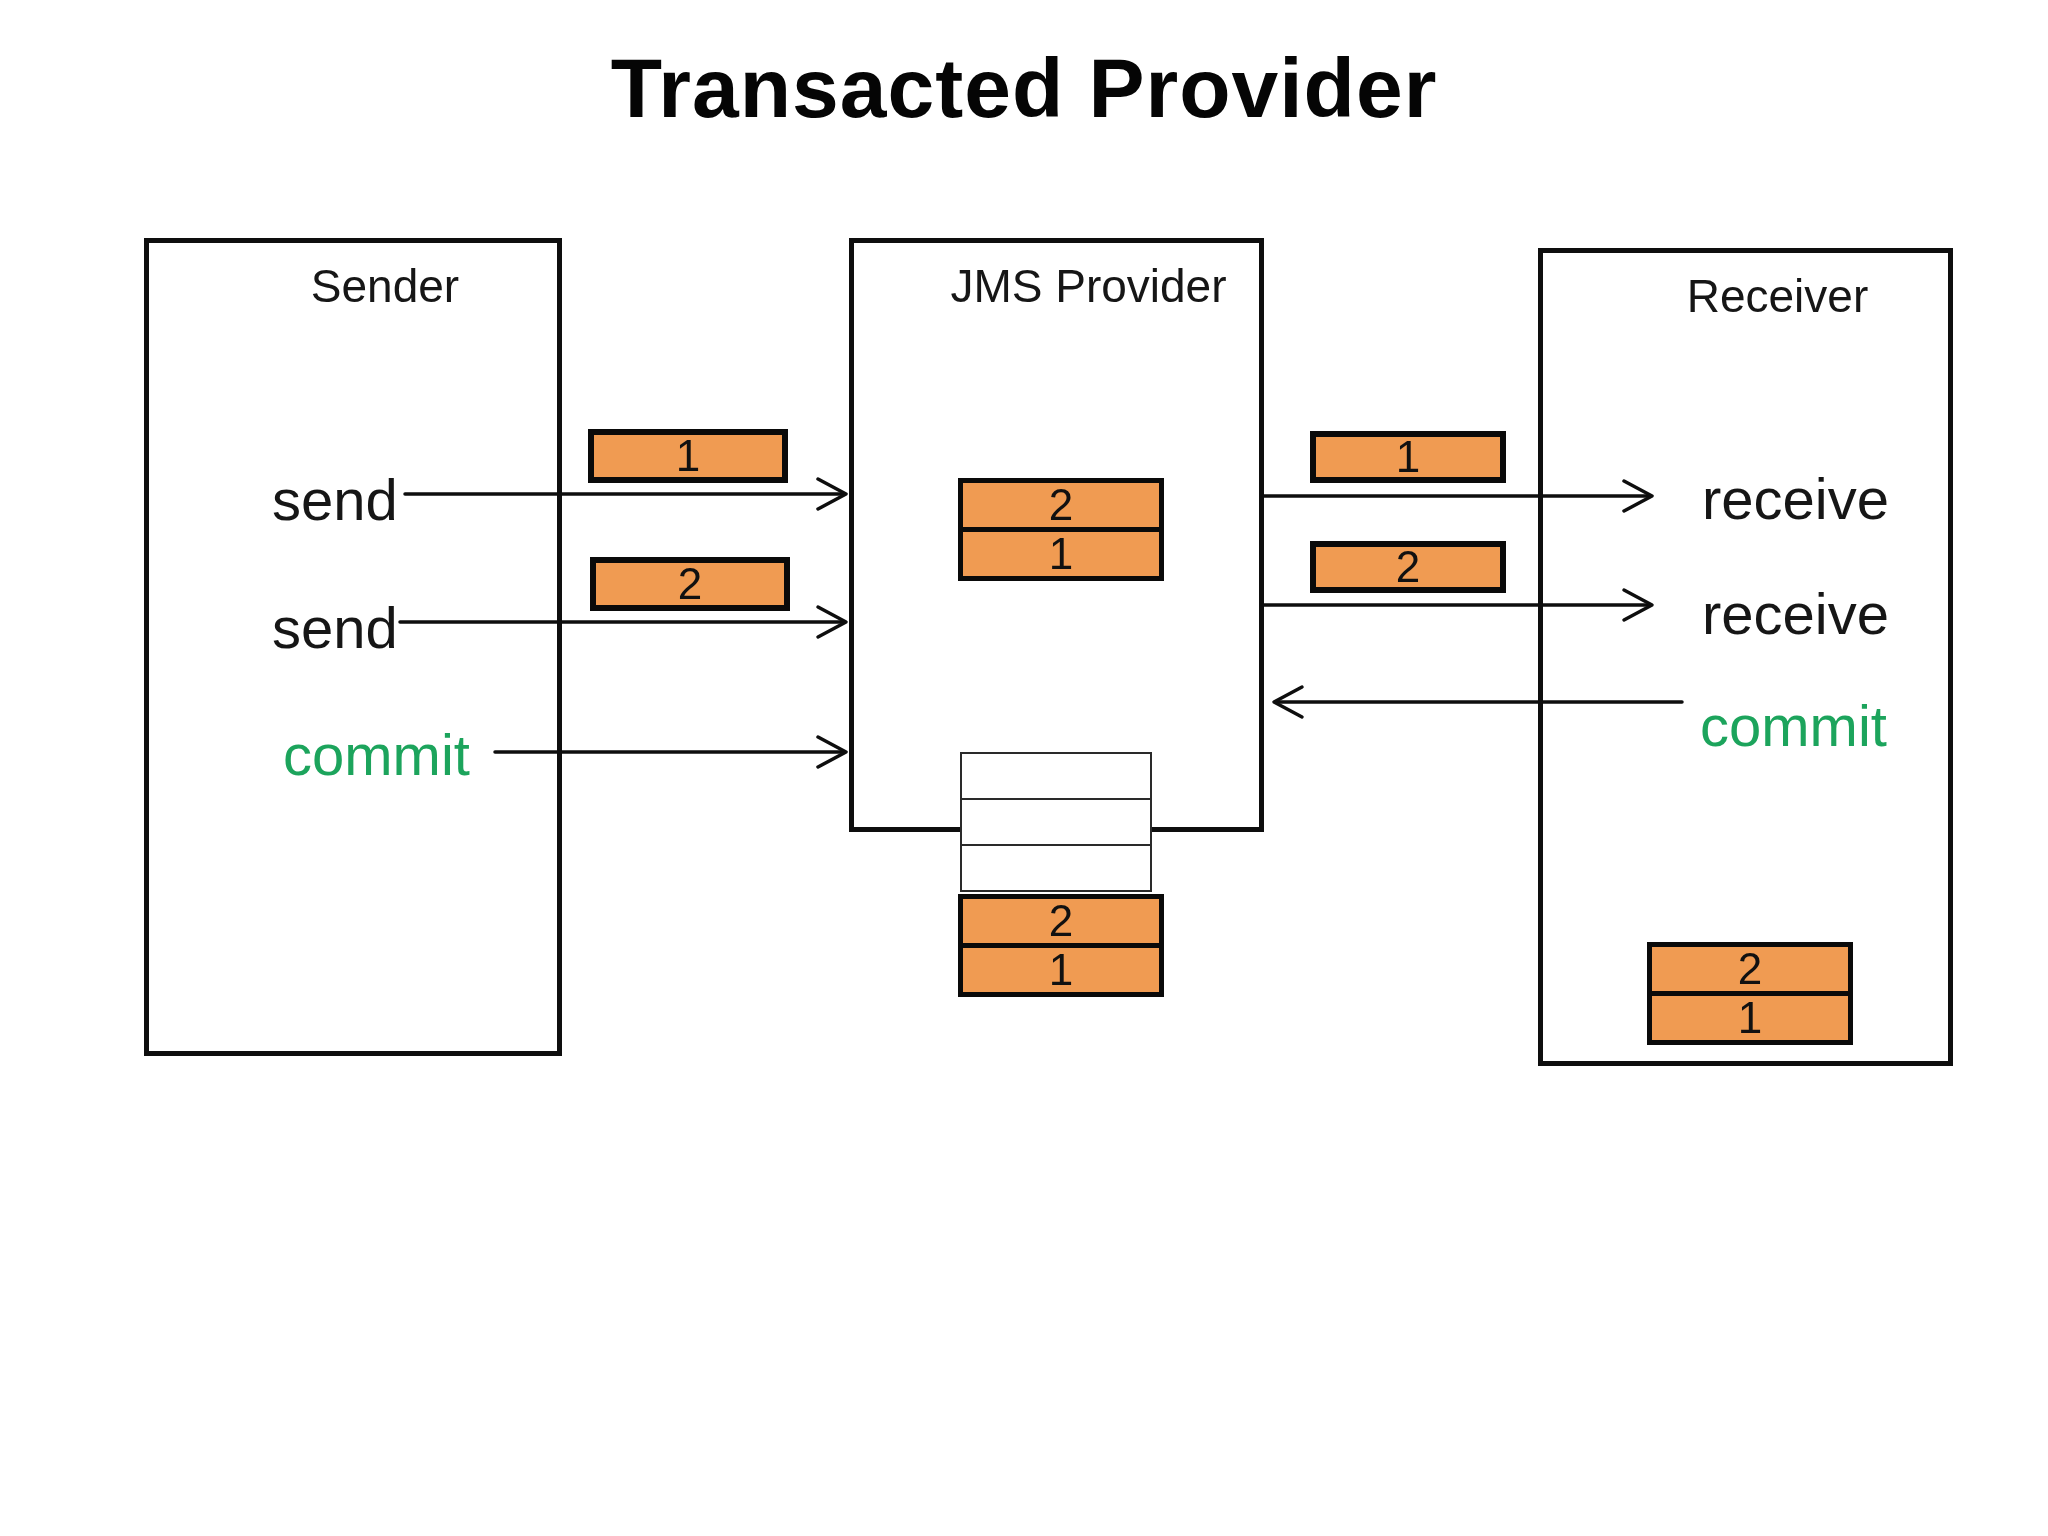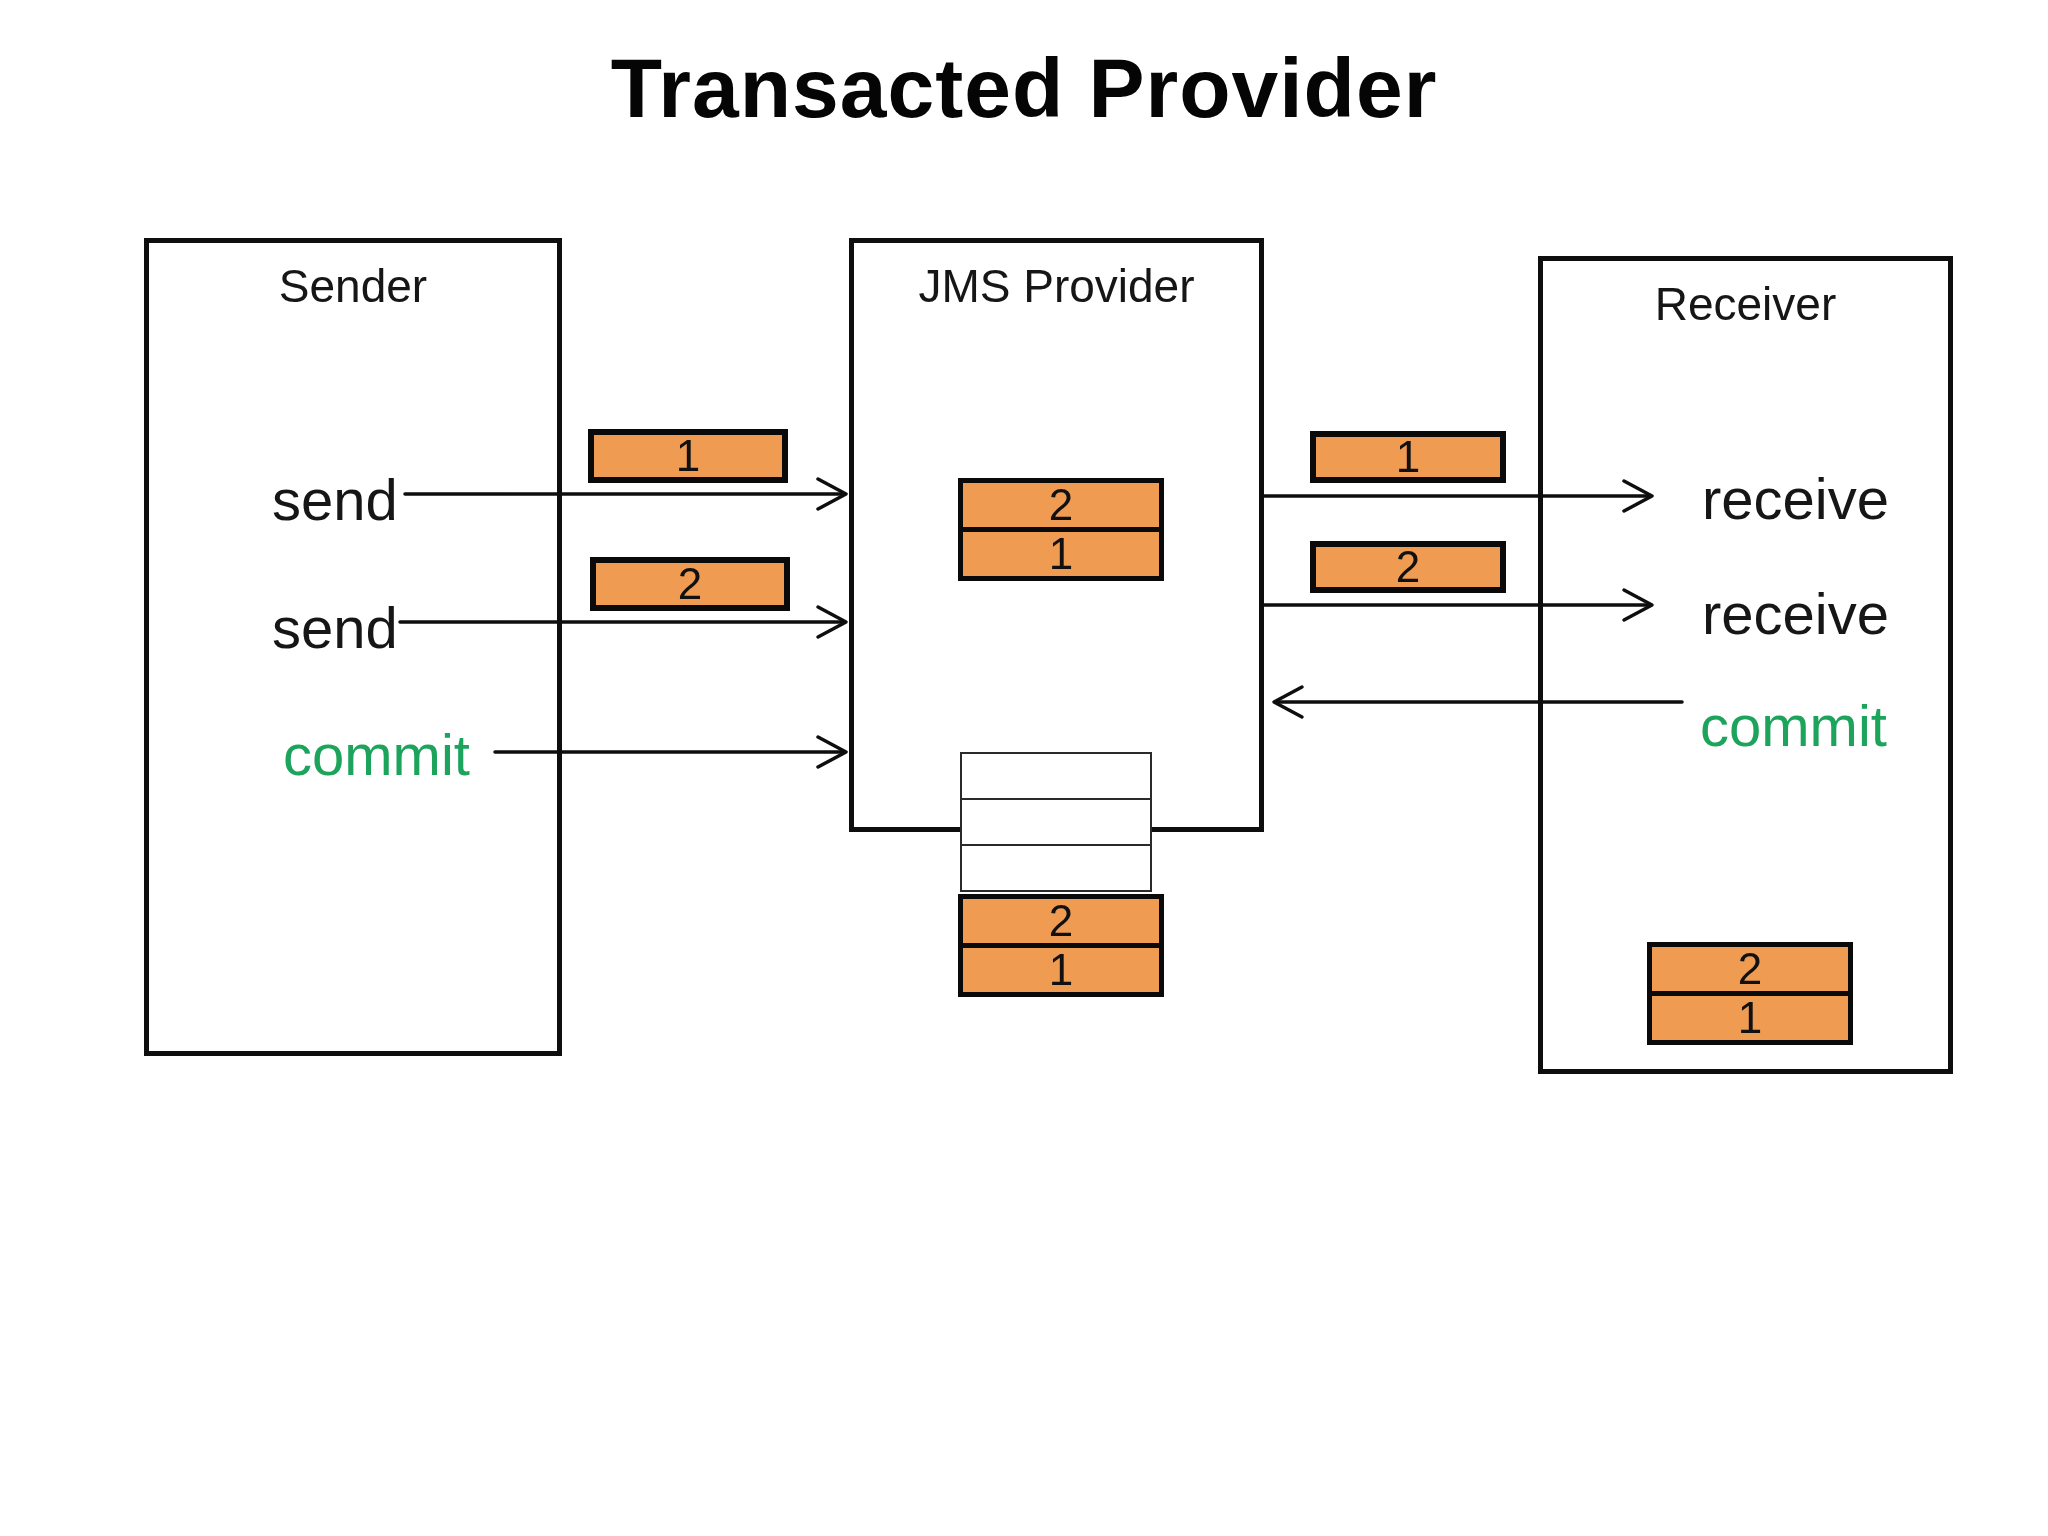--- a/index.html
+++ b/index.html
@@ -29,20 +29,21 @@
     border:5px solid var(--ink);
     background:#ffffff;
     box-sizing:border-box;
   }
   .entity-title{
     position:absolute;
     left:0;top:16px;width:100%;
     text-align:center;
     font-size:46px;line-height:1.2;
     color:#161616;
+    padding-left:32px;
   }
   .arrows{
     position:absolute;left:0;top:0;
     pointer-events:none;
   }
   .msg{
     position:absolute;
     box-sizing:border-box;
     border:6px solid #0a0a0a;
     background:var(--orange);
@@ -96,21 +97,21 @@
   <div class="title">Transacted Provider</div>
 
   <div class="entity" style="left:144px;top:238px;width:418px;height:818px;">
     <div class="entity-title">Sender</div>
   </div>
 
   <div class="entity" style="left:849px;top:238px;width:415px;height:594px;">
     <div class="entity-title">JMS Provider</div>
   </div>
 
-  <div class="entity" style="left:1538px;top:256px;width:415px;height:818px;">
+  <div class="entity" style="left:1538px;top:248px;width:415px;height:818px;">
     <div class="entity-title">Receiver</div>
   </div>
 
   <svg class="arrows" width="2048" height="1536" viewBox="0 0 2048 1536">
     <g stroke="#0e0e0e" stroke-width="3.5" fill="none" stroke-linecap="round" stroke-linejoin="round">
 
       <line x1="405" y1="494" x2="844" y2="494"></line>
       <path d="M 818 479 L 846 494 L 818 509"></path>
 
       <line x1="400" y1="622" x2="844" y2="622"></line>

